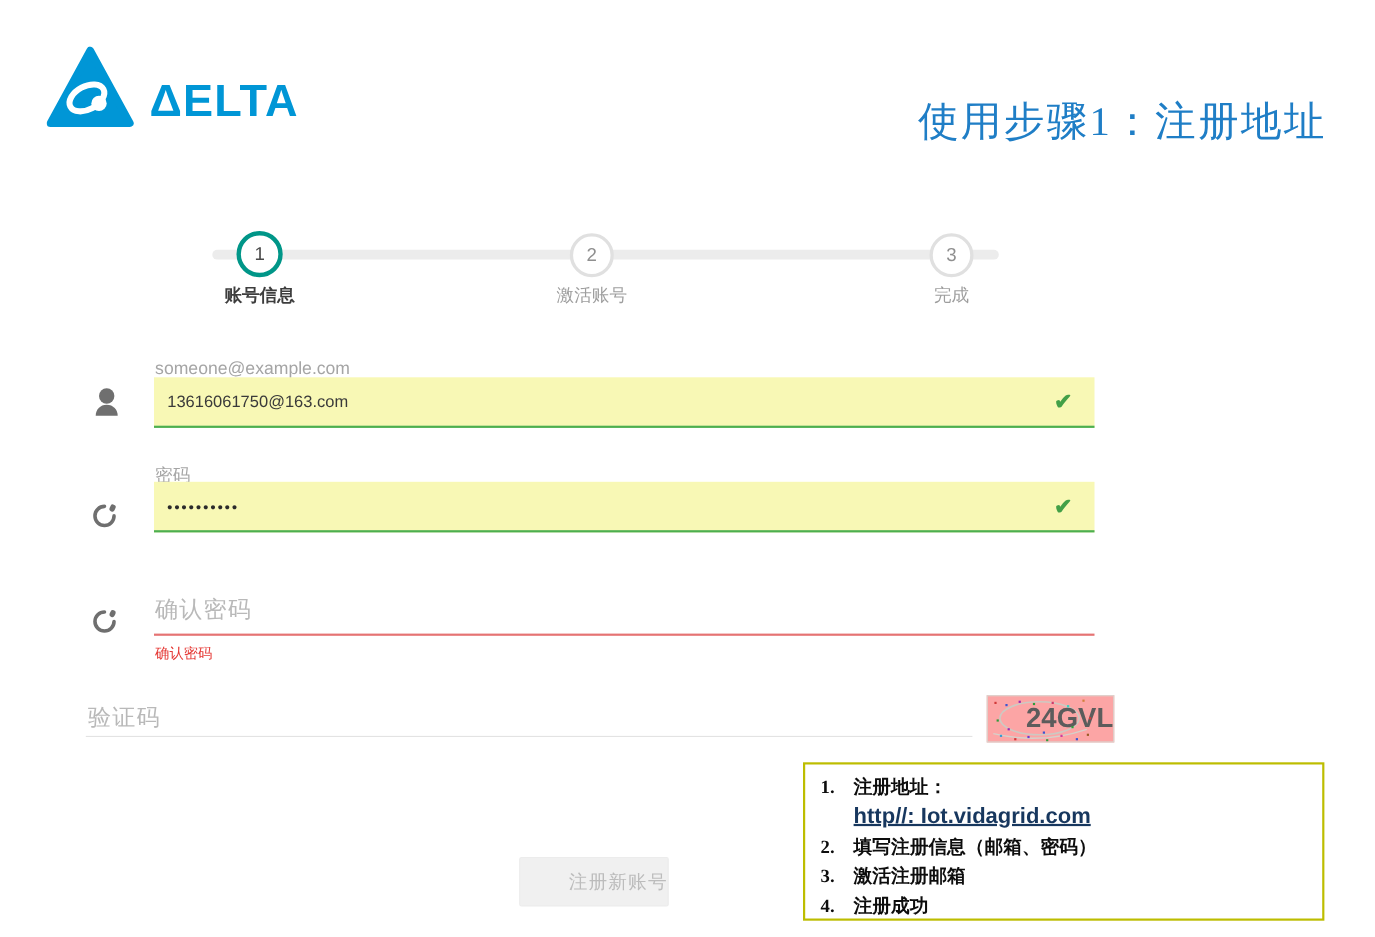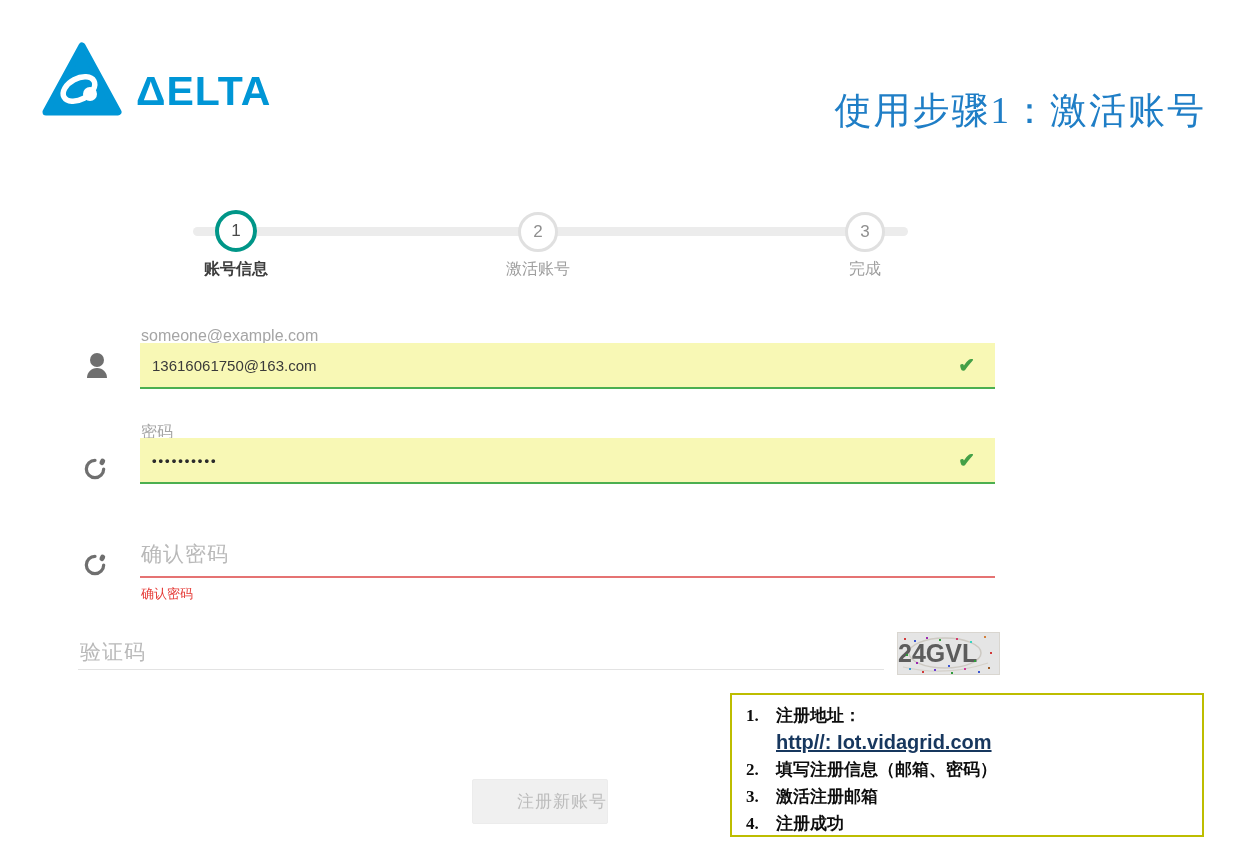--- a/index.html
+++ b/index.html
@@ -34,23 +34,23 @@
   .yellow-field { position:absolute; left:140px; width:855px; height:46px;
                   background:#f8f8b5; border-bottom:2px solid #4caf50;
                   display:flex; align-items:center; padding:0 12px; }
   .field-value { font-size:15px; color:#3a3a3a; }
   .pw-dots { font-size:13px; font-weight:bold; letter-spacing:2px; color:#2b2b2b; }
   .check { position:absolute; right:20px; color:#43a047; font-size:20px; font-weight:bold; }
   .big-placeholder { font-size:21px; color:#b9b9b9; letter-spacing:1px; }
   .underline { position:absolute; height:2px; }
   .error-text { position:absolute; left:141px; font-size:13px; color:#e53935; font-weight:500; }
 
-  .captcha-box { position:absolute; left:897px; top:620px; width:103px; height:43px;
-                 background:#e5e5e5; border:1px solid #d9d6d0; display:flex;
-                 align-items:center; justify-content:flex-start; overflow:hidden; }
+  .captcha-box { position:absolute; left:897px; top:620px; width:116px; height:43px;
+                 background:#fca5a5; border:1px solid #d9d6d0; display:flex;
+                 align-items:center; justify-content:flex-end; overflow:hidden; }
   .captcha-text { font-size:25px; font-weight:bold; color:#5c5c5c; letter-spacing:0px;
                   font-family:"Liberation Sans", sans-serif; position:relative; z-index:2; }
   .captcha-noise { position:absolute; left:6px; top:5px; width:2px; height:2px; background:#d23a3a;
     box-shadow: 10px 2px #3a56d2, 22px -1px #9c27b0, 35px 1px #2e9c3a, 52px 0 #d23a6a,
                 66px 3px #3ad2c0, 80px -2px #d2803a, 5px 30px #3a9cd2, 18px 33px #d23a3a,
                 30px 31px #6a3ad2, 47px 34px #2e9c3a, 60px 30px #d23a9c, 74px 33px #3a56d2,
                 84px 29px #9c5c27, 2px 16px #2e9c3a, 86px 14px #d23a3a, 44px 27px #3a56d2,
                 12px 24px #9c27b0, 70px 22px #2e9c3a; z-index:3; }
   .captcha-arcs { position:absolute; left:0; top:0; z-index:1; }
 
@@ -80,21 +80,21 @@
 <div class="slide">
 
   <div class="logo">
     <svg width="80" height="74" viewBox="0 0 80 74">
       <path d="M40 4 L76 70 L4 70 Z" fill="#0096d6" stroke="#0096d6" stroke-width="7" stroke-linejoin="round"></path>
       <ellipse cx="37" cy="47" rx="17" ry="10.5" transform="rotate(-28 37 47)" fill="none" stroke="#ffffff" stroke-width="5.5"></ellipse>
       <circle cx="48" cy="52" r="7" fill="#ffffff"></circle>
     </svg>
     <div class="wordmark">ΔELTA</div>
   </div>
-  <div class="page-title">使用步骤1：激活账号</div>
+  <div class="page-title">使用步骤1：注册地址</div>
 
   <div class="stepper">
     <div class="step-track"></div>
     <div class="step-circle active" style="left:215px;">
       <span>1</span>
     </div>
     <div class="step-circle idle" style="left:518px; top:200px; width:40px; height:40px;">
       <span>2</span>
     </div>
     <div class="step-circle idle" style="left:845px; top:200px; width:40px; height:40px;">

